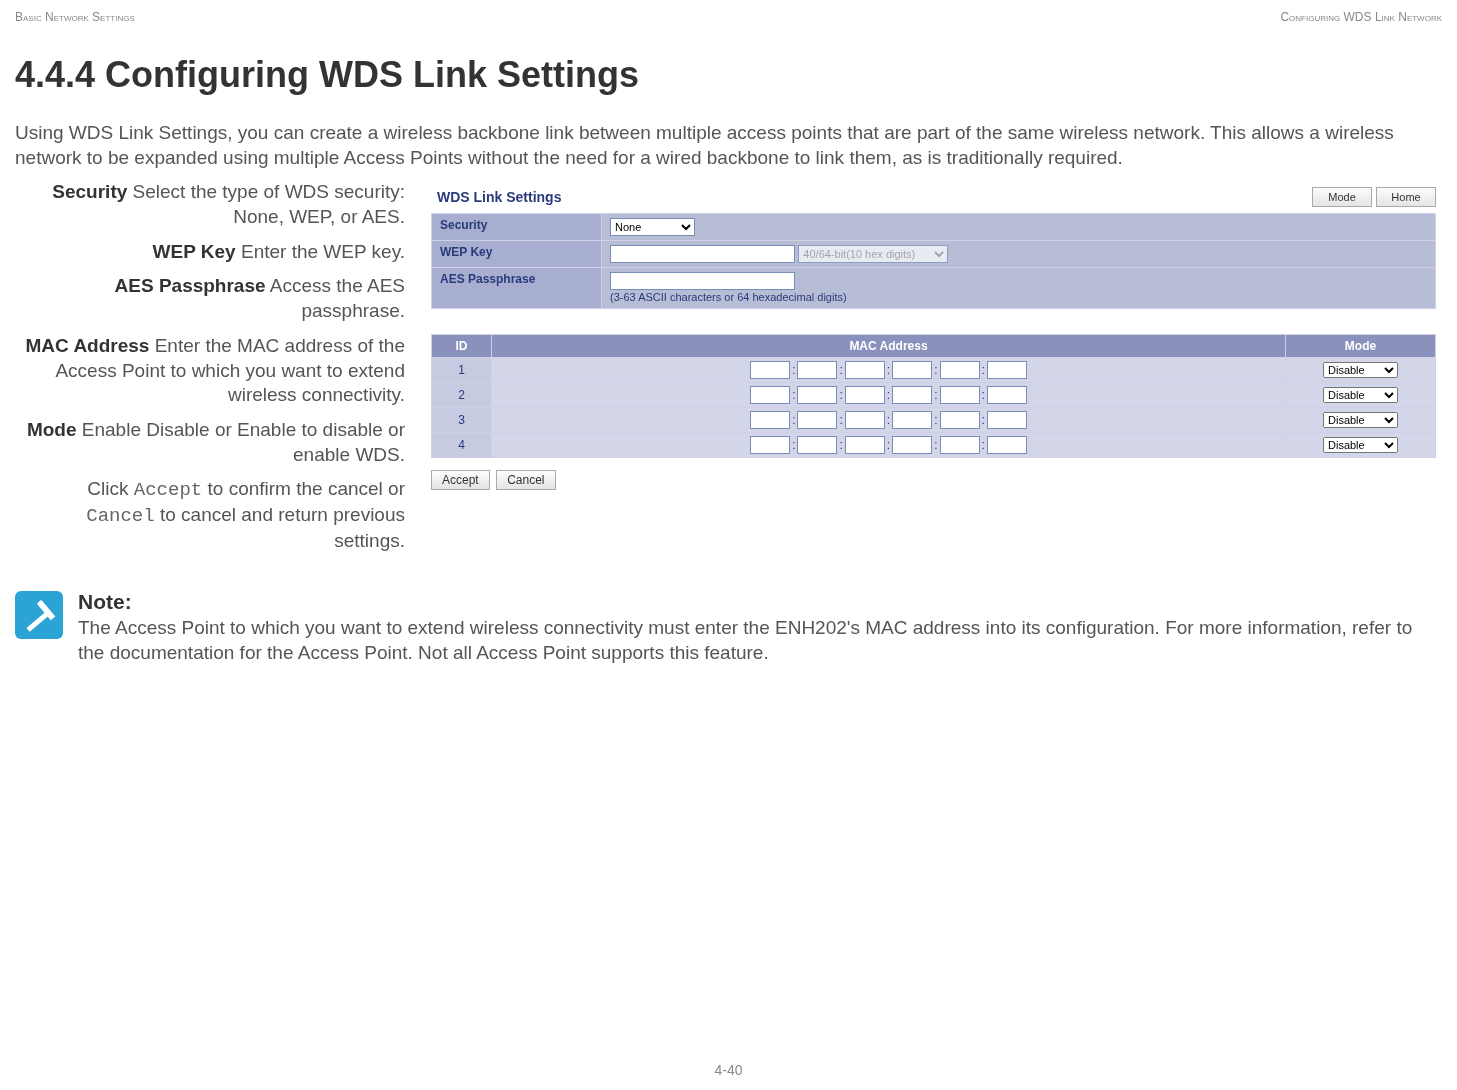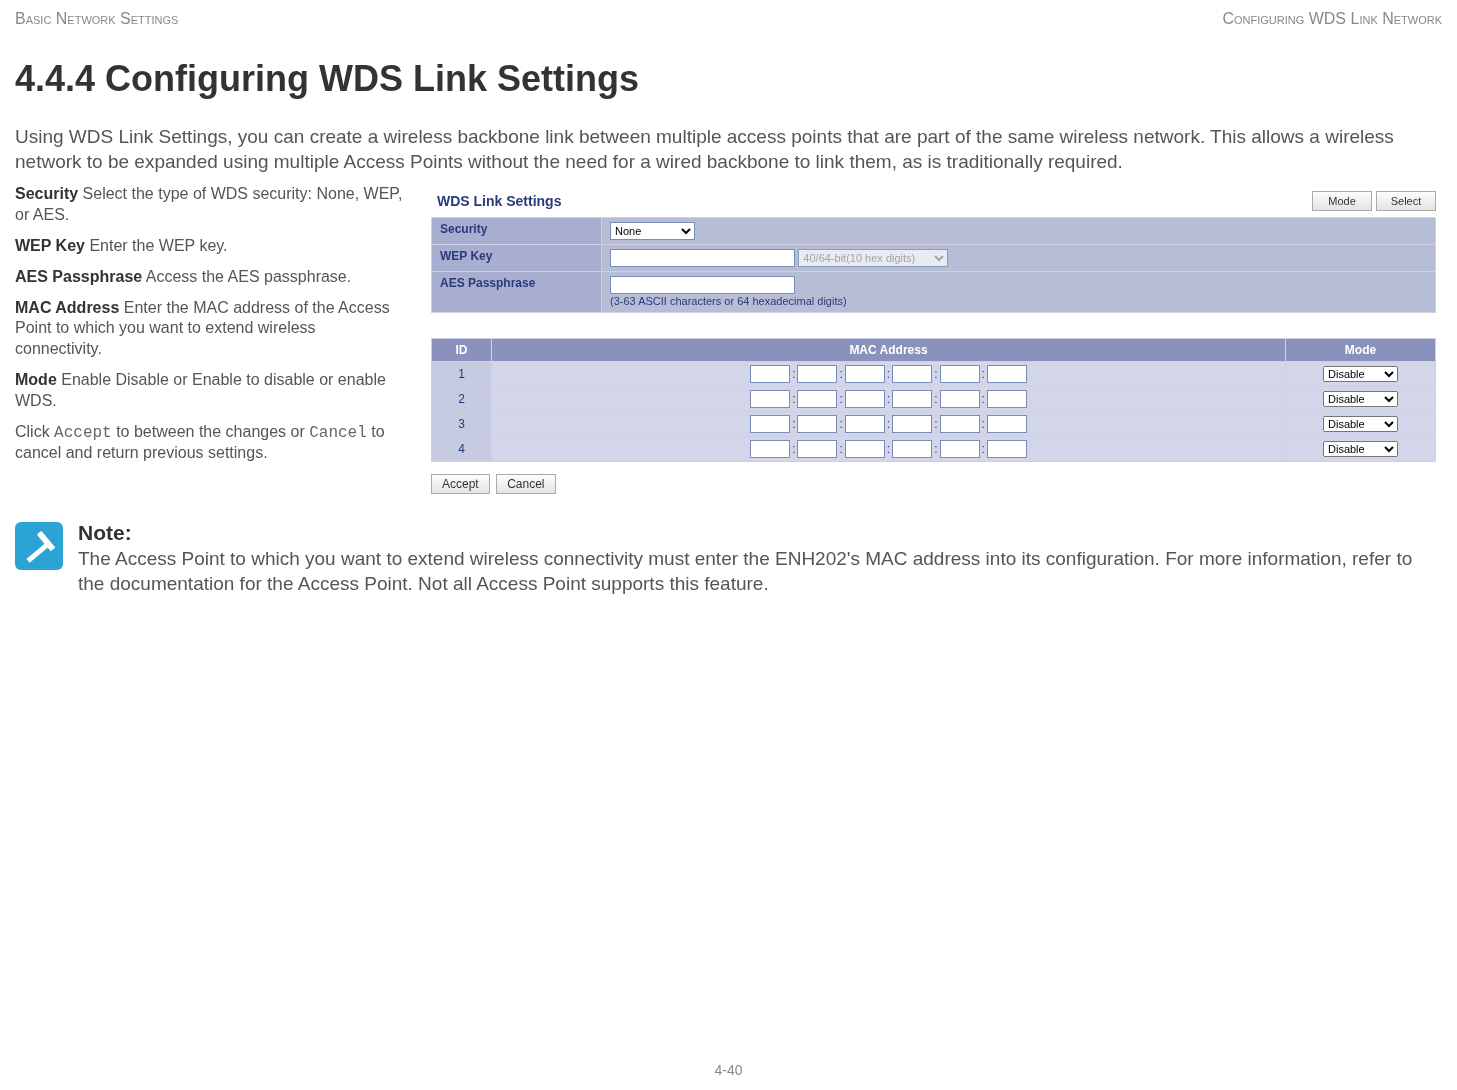--- a/index.html
+++ b/index.html
@@ -9,21 +9,21 @@
       height: 1090px;
       padding: 10px 15px;
       color: #555;
       position: relative;
       background: #fff;
     }
     .header-row {
       display: flex;
       justify-content: space-between;
       font-variant: small-caps;
-      font-size: 16px;
+      font-size: 12px;
       color: #888;
       margin-bottom: 30px;
     }
     .page-title {
       font-family: Verdana, Arial, sans-serif;
       font-size: 36px;
       font-weight: bold;
       color: #333;
       margin-bottom: 25px;
     }
@@ -34,23 +34,24 @@
       margin-bottom: 10px;
     }
     .content-row {
       display: flex;
       gap: 20px;
       align-items: flex-start;
     }
     .left-col {
       width: 390px;
       flex-shrink: 0;
-      font-size: 16px;
+      font-size: 19px;
       color: #555;
       line-height: 1.3;
+      text-align: right;
     }
     .left-col p { margin-bottom: 10px; }
     .left-col b { color: #333; }
     .mono { font-family: "Courier New", monospace; color: #666; }
     .screenshot-area {
       flex: 1;
       padding-top: 5px;
     }
     .panel-title {
       font-family: Verdana, Arial, sans-serif;
@@ -205,31 +206,31 @@
 <p class="intro-para">Using WDS Link Settings, you can create a wireless backbone link between multiple access points that are part of the same wireless network. This allows a wireless network to be expanded using multiple Access Points without the need for a wired backbone to link them, as is traditionally required.</p>
 
 <div class="content-row">
   <div class="left-col">
     <p><b>Security</b><span>  Select the type of WDS security: None, WEP, or AES.</span></p>
     <p><b>WEP Key</b><span>  Enter the WEP key.</span></p>
     <p><b>AES Passphrase</b><span>  Access the AES passphrase.</span></p>
     <p><b>MAC Address</b><span>  Enter the MAC address of the Access Point to which you want to extend wireless connectivity.</span></p>
     <p><b>Mode</b><span>  Enable Disable or Enable to disable or enable WDS.</span></p>
     <p>
-      <span>Click </span><span class="mono">Accept</span><span> to between the changes or </span><span class="mono">Cancel</span><span> to cancel and return previous settings.</span>
+      <span>Click </span><span class="mono">Accept</span><span> to confirm the cancel or </span><span class="mono">Cancel</span><span> to cancel and return previous settings.</span>
     </p>
   </div>
 
   <div class="screenshot-area">
     <div class="screenshot-container">
       <div class="title-row">
         <div class="panel-title">WDS Link Settings</div>
         <div class="home-reset">
           <button class="btn-small">Mode</button>
-          <button class="btn-small">Select</button>
+          <button class="btn-small">Home</button>
         </div>
       </div>
 
       <table class="form-table">
         <tbody>
             <tr>
           <td class="label-cell">Security</td>
           <td>
             <select class="sec-select">
               <option>None</option>

